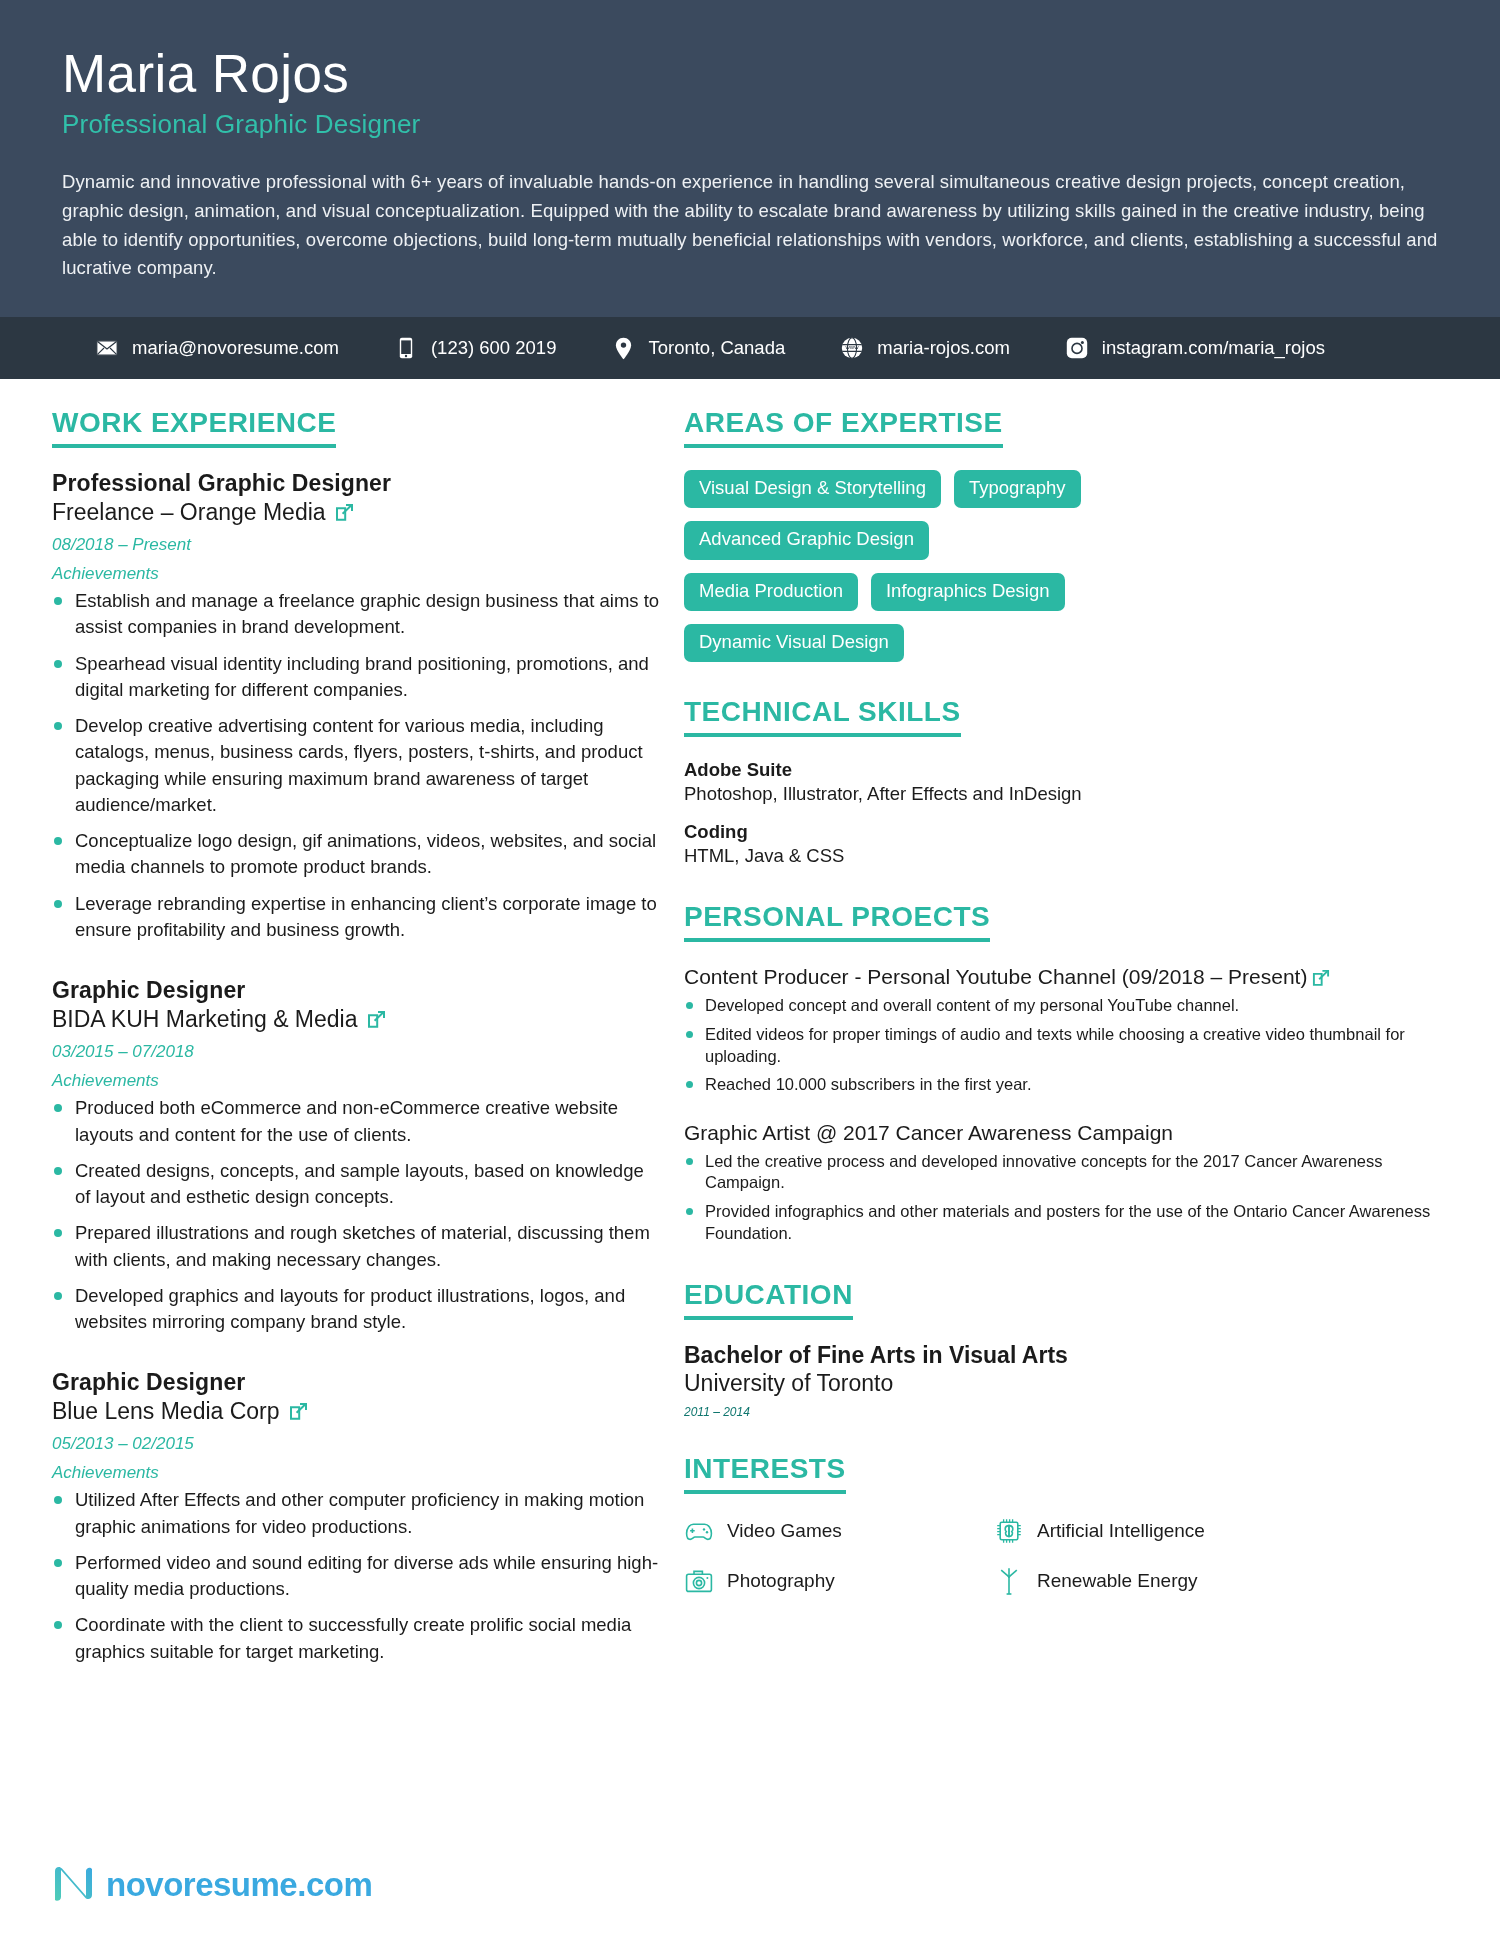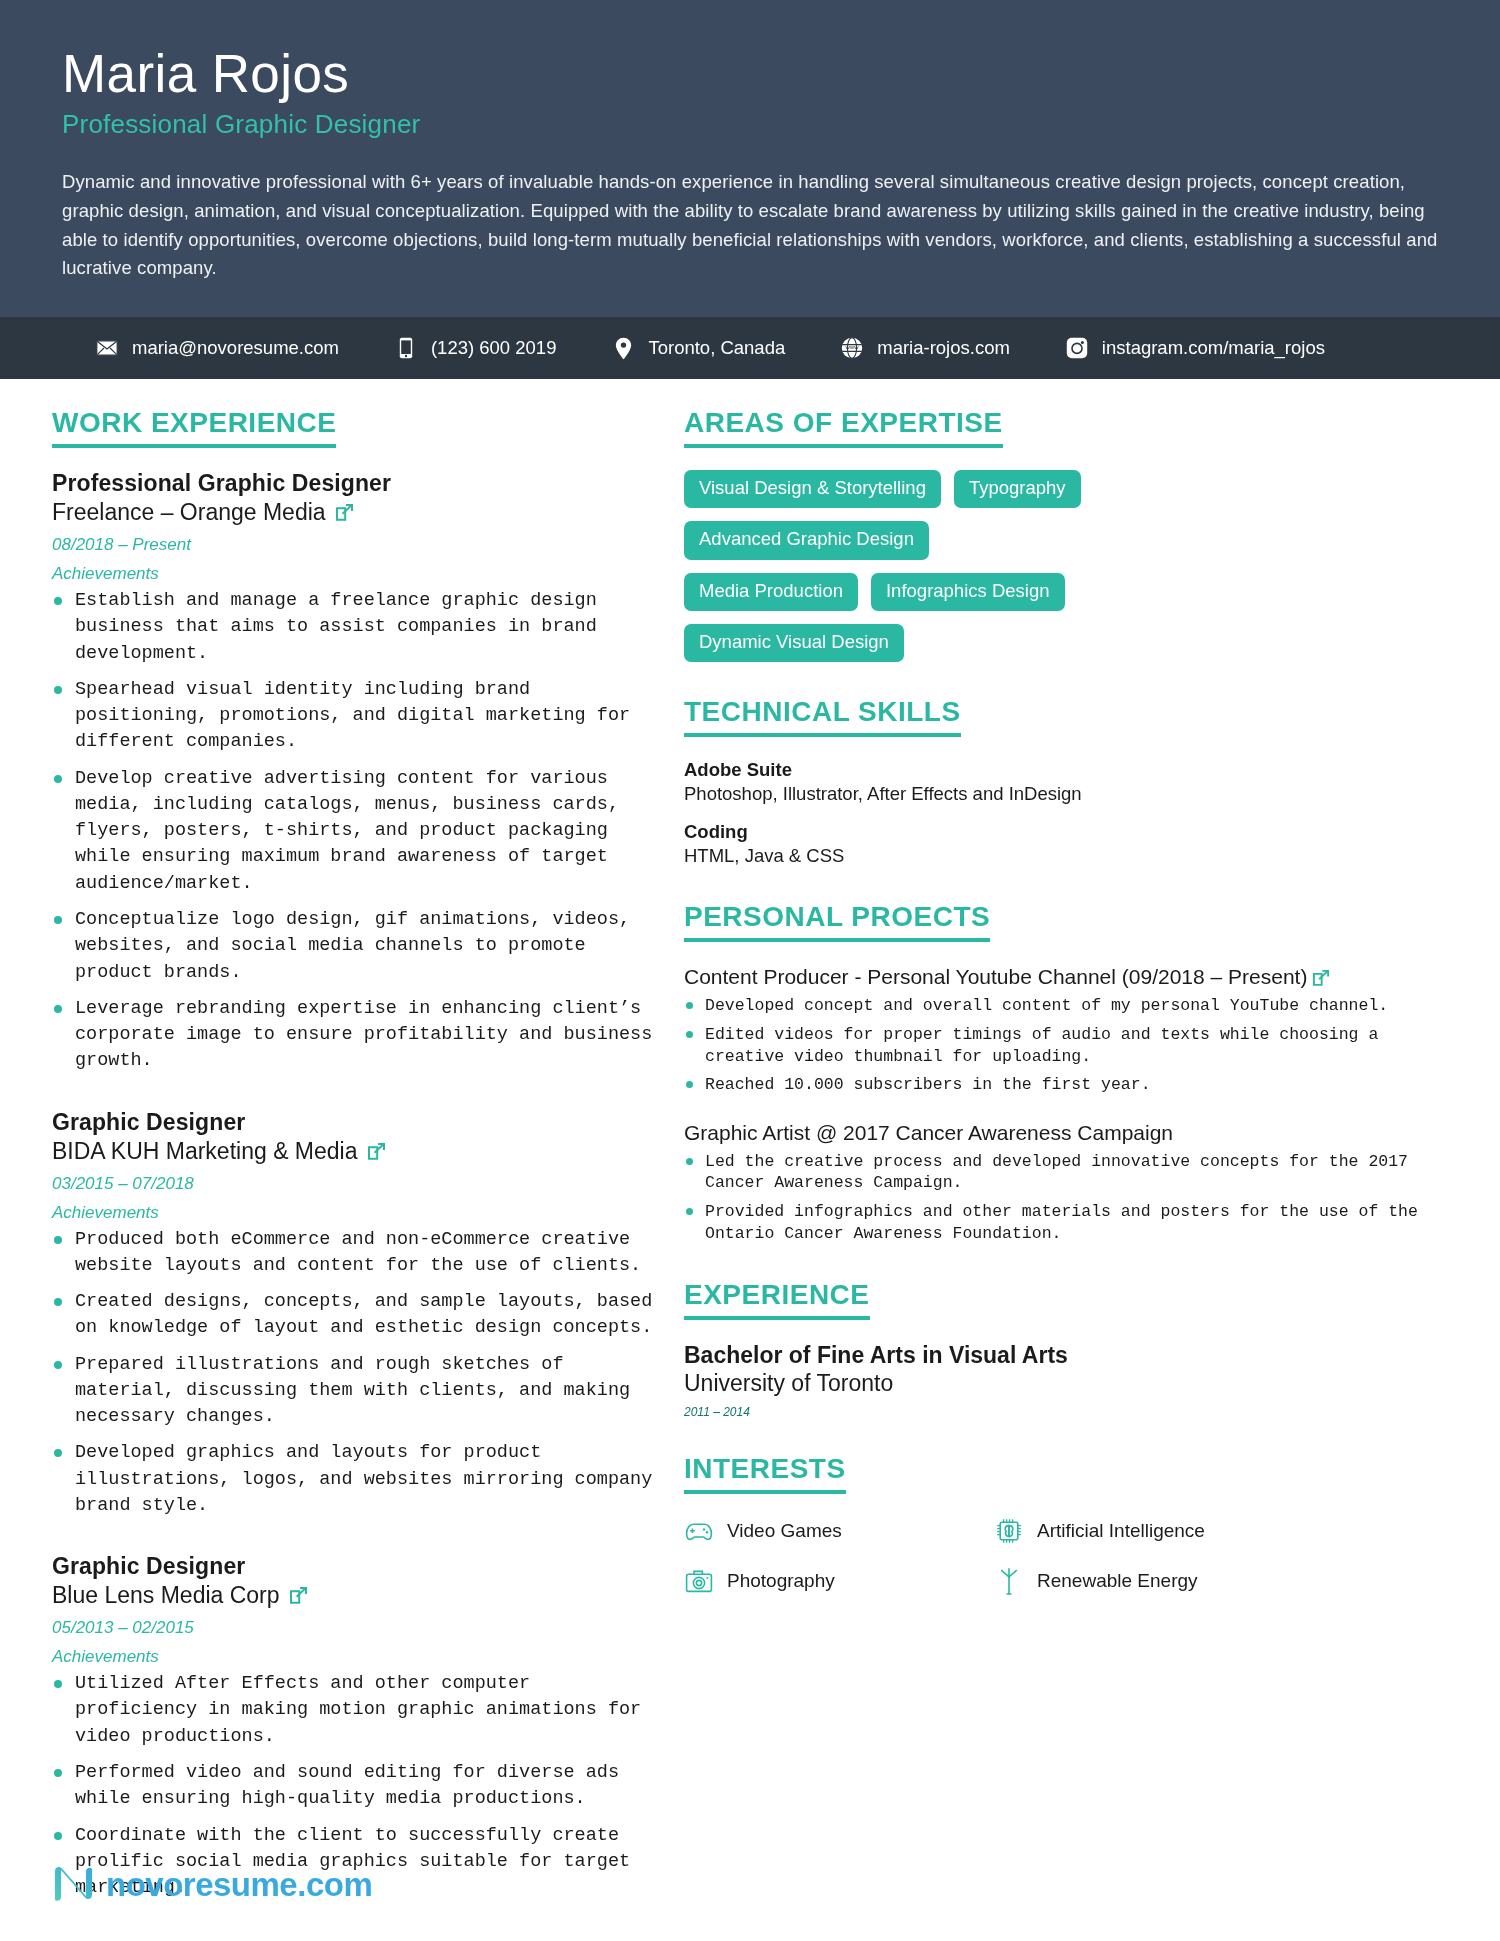--- a/index.html
+++ b/index.html
@@ -139,21 +139,20 @@
     margin-bottom: 4px;
   }
   ul.bullets { list-style: none; }
   ul.bullets li {
     position: relative;
     padding-left: 23px;
     font-size: 18.5px;
     line-height: 1.42;
     color: #1b1b1b;
     margin-bottom: 10px;
-    font-family: Liberation Mono, monospace;
   }
   ul.bullets li::before {
     content: "";
     position: absolute;
     left: 2px;
     top: 9px;
     width: 8px;
     height: 8px;
     border-radius: 50%;
     background: #2bb8a3;
@@ -467,21 +466,21 @@
           </div>
           <ul class="bullets small">
             <li>Led the creative process and developed innovative concepts for the 2017 Cancer Awareness Campaign.</li>
             <li>Provided infographics and other materials and posters for the use of the Ontario Cancer Awareness Foundation.</li>
           </ul>
         </div>
       </div>
 
       <div class="sec-block">
         <div class="sec-head-wrap">
-          <div class="sec-head">EXPERIENCE</div>
+          <div class="sec-head">EDUCATION</div>
         </div>
         <div class="edu-degree">Bachelor of Fine Arts in Visual Arts</div>
         <div class="edu-school">University of Toronto</div>
         <div class="edu-dates">2011 – 2014</div>
       </div>
 
       <div class="sec-block">
         <div class="sec-head-wrap">
           <div class="sec-head">INTERESTS</div>
         </div>

